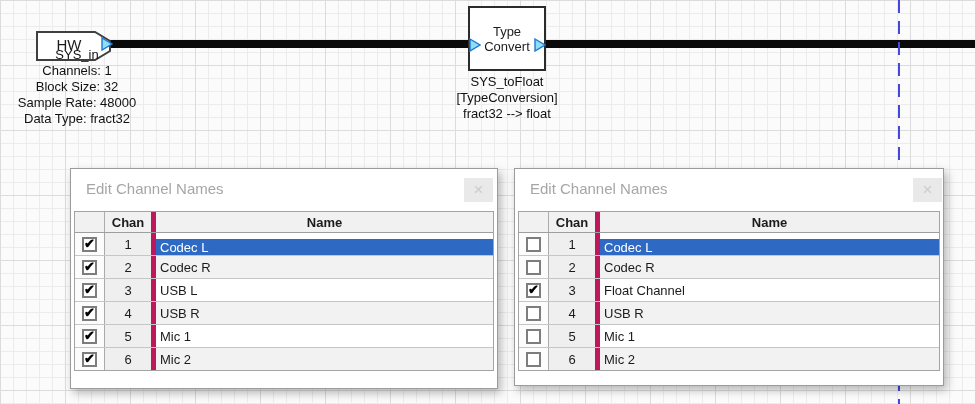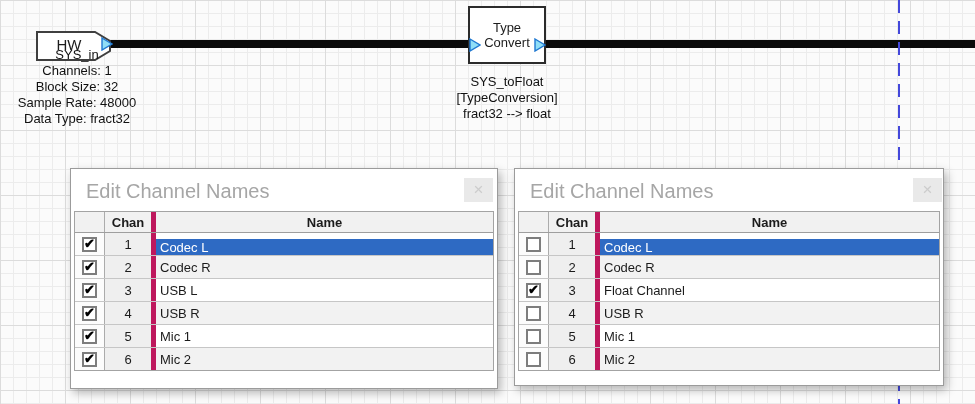--- a/index.html
+++ b/index.html
@@ -13,36 +13,36 @@
       repeating-linear-gradient(to right,#ececec 0 1px,transparent 1px 13px),
       repeating-linear-gradient(to bottom,#ececec 0 1px,transparent 1px 13px);
   }
   .abs{position:absolute;}
   
   .wire{height:8px;background:#0a0a0a;z-index:3;}
   .hw-svg{z-index:4;}
   .hw-label{left:37px;top:36px;width:64px;text-align:center;font-size:15px;color:#1c1c1c;z-index:5;}
   .block-caption{text-align:center;font-size:13px;line-height:16px;color:#111;z-index:4;white-space:nowrap;}
   .tc-block{
-    left:468px;top:6px;width:78px;height:58px;background:#fff;border:2px solid #2b2b2b;
+    left:468px;top:6px;width:78px;height:65px;background:#fff;border:2px solid #2b2b2b;
     box-sizing:border-box;display:flex;flex-direction:column;align-items:center;justify-content:center;
     font-size:13px;line-height:15px;color:#1c1c1c;z-index:4;
   }
   .pin{z-index:6;}
   .guide-line{
     left:898px;top:0;width:2px;height:404px;z-index:5;
     background:repeating-linear-gradient(to bottom,#4448db 0 13px,transparent 13px 21px);
   }
   
   .dialog{
     background:#fff;border:1px solid #9b9b9b;box-sizing:border-box;z-index:10;
     box-shadow:3px 4px 9px rgba(0,0,0,0.28);
   }
   .titlebar{height:42px;position:relative;}
-  .dlg-title{position:absolute;left:15px;top:11px;font-size:20px;color:#a6a6a6;}
+  .dlg-title{position:absolute;left:15px;top:11px;font-size:15px;color:#a6a6a6;}
   .closebtn{
     position:absolute;top:9px;width:29px;height:24px;background:#e9e9e9;
     color:#cccccc;font-size:17px;line-height:24px;text-align:center;
   }
   .dlg0 .closebtn{right:4px;}
   .dlg1 .closebtn{right:1px;}
   .table{margin:0 3px;border:1px solid #a3a3a3;box-sizing:border-box;}
   .trow,.thead{display:flex;height:22px;}
   .thead{height:20px;background:#f1f1f1;border-bottom:1px solid #9e9e9e;box-sizing:content-box;}
   .cell{box-sizing:border-box;display:flex;align-items:center;overflow:hidden;}

